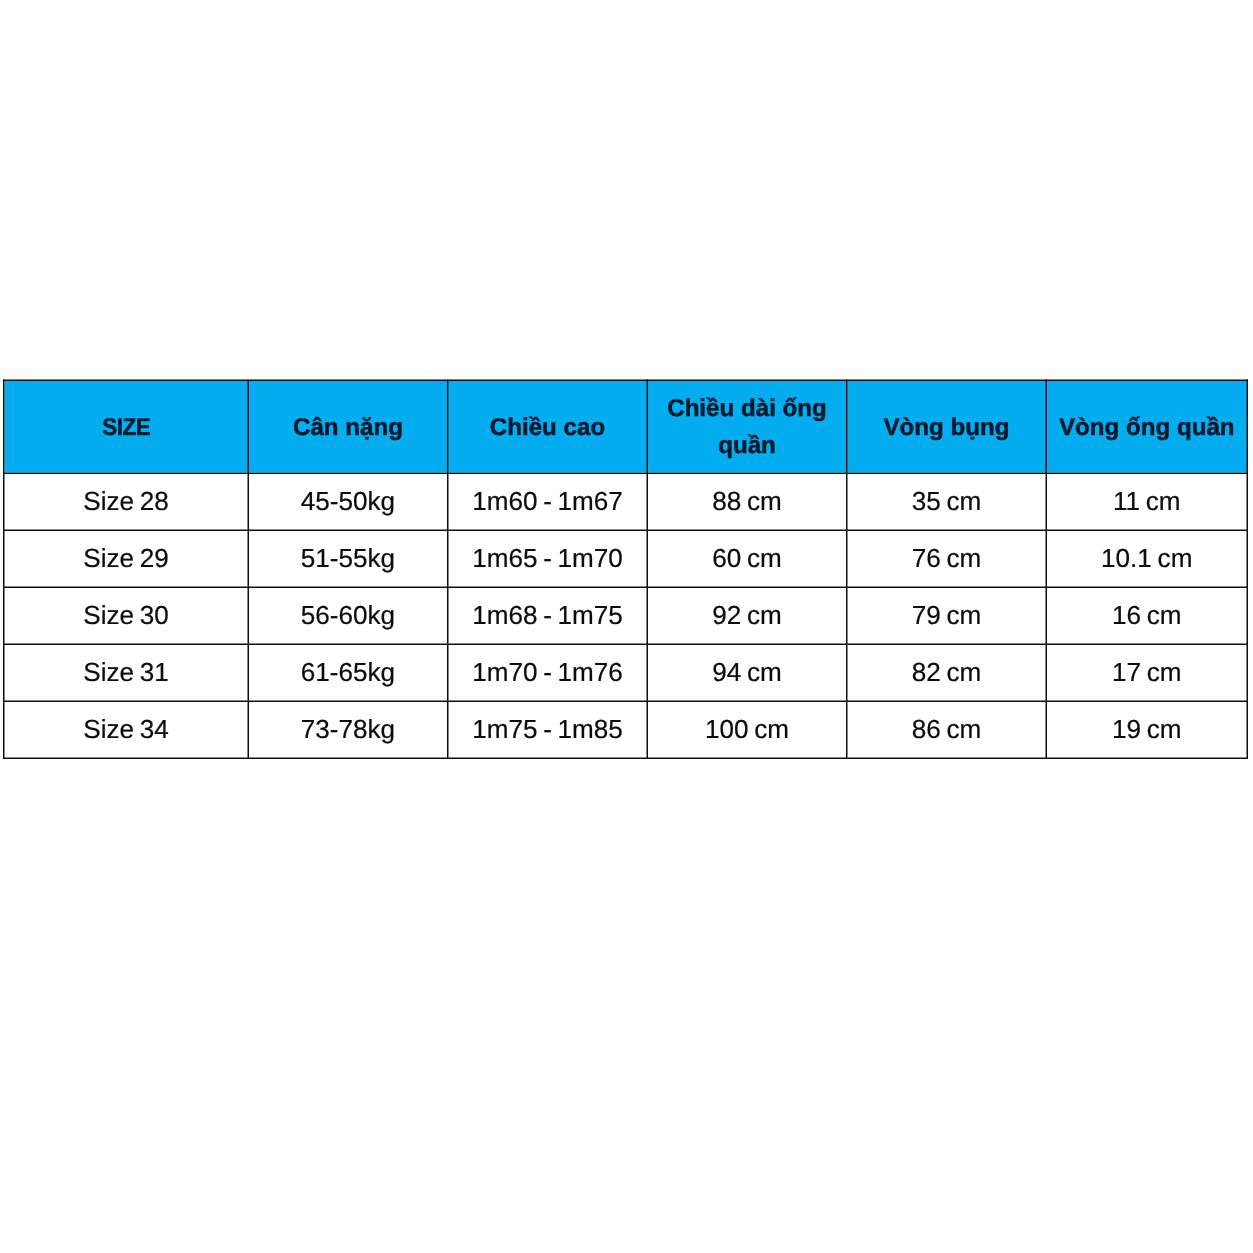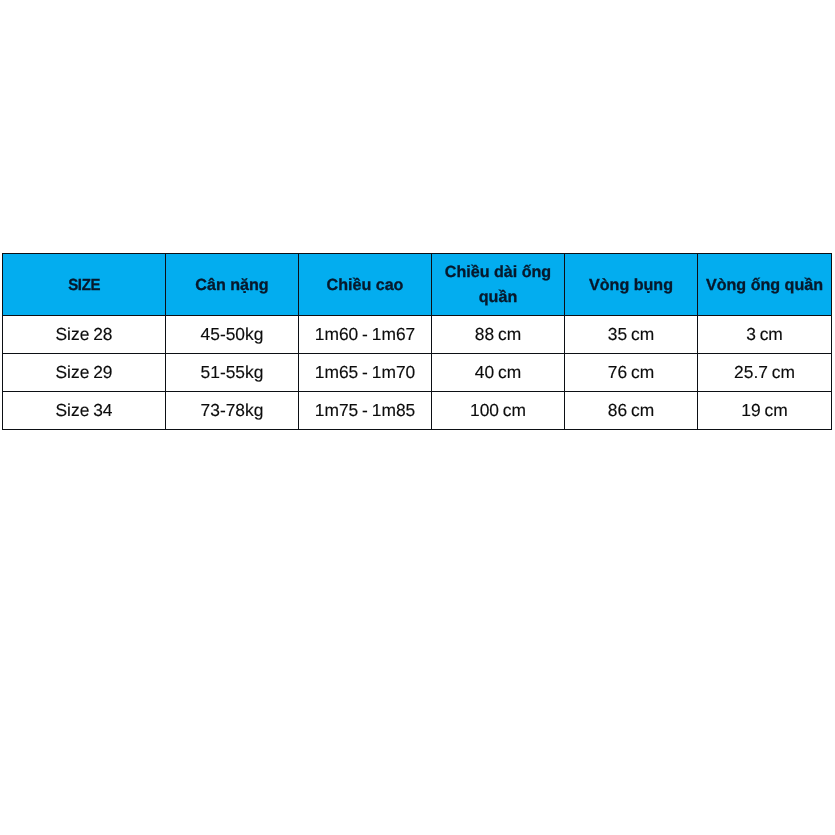--- a/index.html
+++ b/index.html
@@ -93,29 +93,45 @@
         <th>Vòng ống quần</th>
       </tr>
     </thead>
     <tbody>
         <tr>
           <td>Size 28</td>
           <td>45-50kg</td>
           <td>1m60 - 1m67</td>
           <td>88 cm</td>
           <td>35 cm</td>
-          <td>3 cm</td>
+          <td>11 cm</td>
         </tr>
         <tr>
           <td>Size 29</td>
           <td>51-55kg</td>
           <td>1m65 - 1m70</td>
-          <td>40 cm</td>
+          <td>60 cm</td>
           <td>76 cm</td>
-          <td>25.7 cm</td>
+          <td>10.1 cm</td>
+        </tr>
+        <tr>
+          <td>Size 30</td>
+          <td>56-60kg</td>
+          <td>1m68 - 1m75</td>
+          <td>92 cm</td>
+          <td>79 cm</td>
+          <td>16 cm</td>
+        </tr>
+        <tr>
+          <td>Size 31</td>
+          <td>61-65kg</td>
+          <td>1m70 - 1m76</td>
+          <td>94 cm</td>
+          <td>82 cm</td>
+          <td>17 cm</td>
         </tr>
         <tr>
           <td>Size 34</td>
           <td>73-78kg</td>
           <td>1m75 - 1m85</td>
           <td>100 cm</td>
           <td>86 cm</td>
           <td>19 cm</td>
         </tr>
       </tbody>

